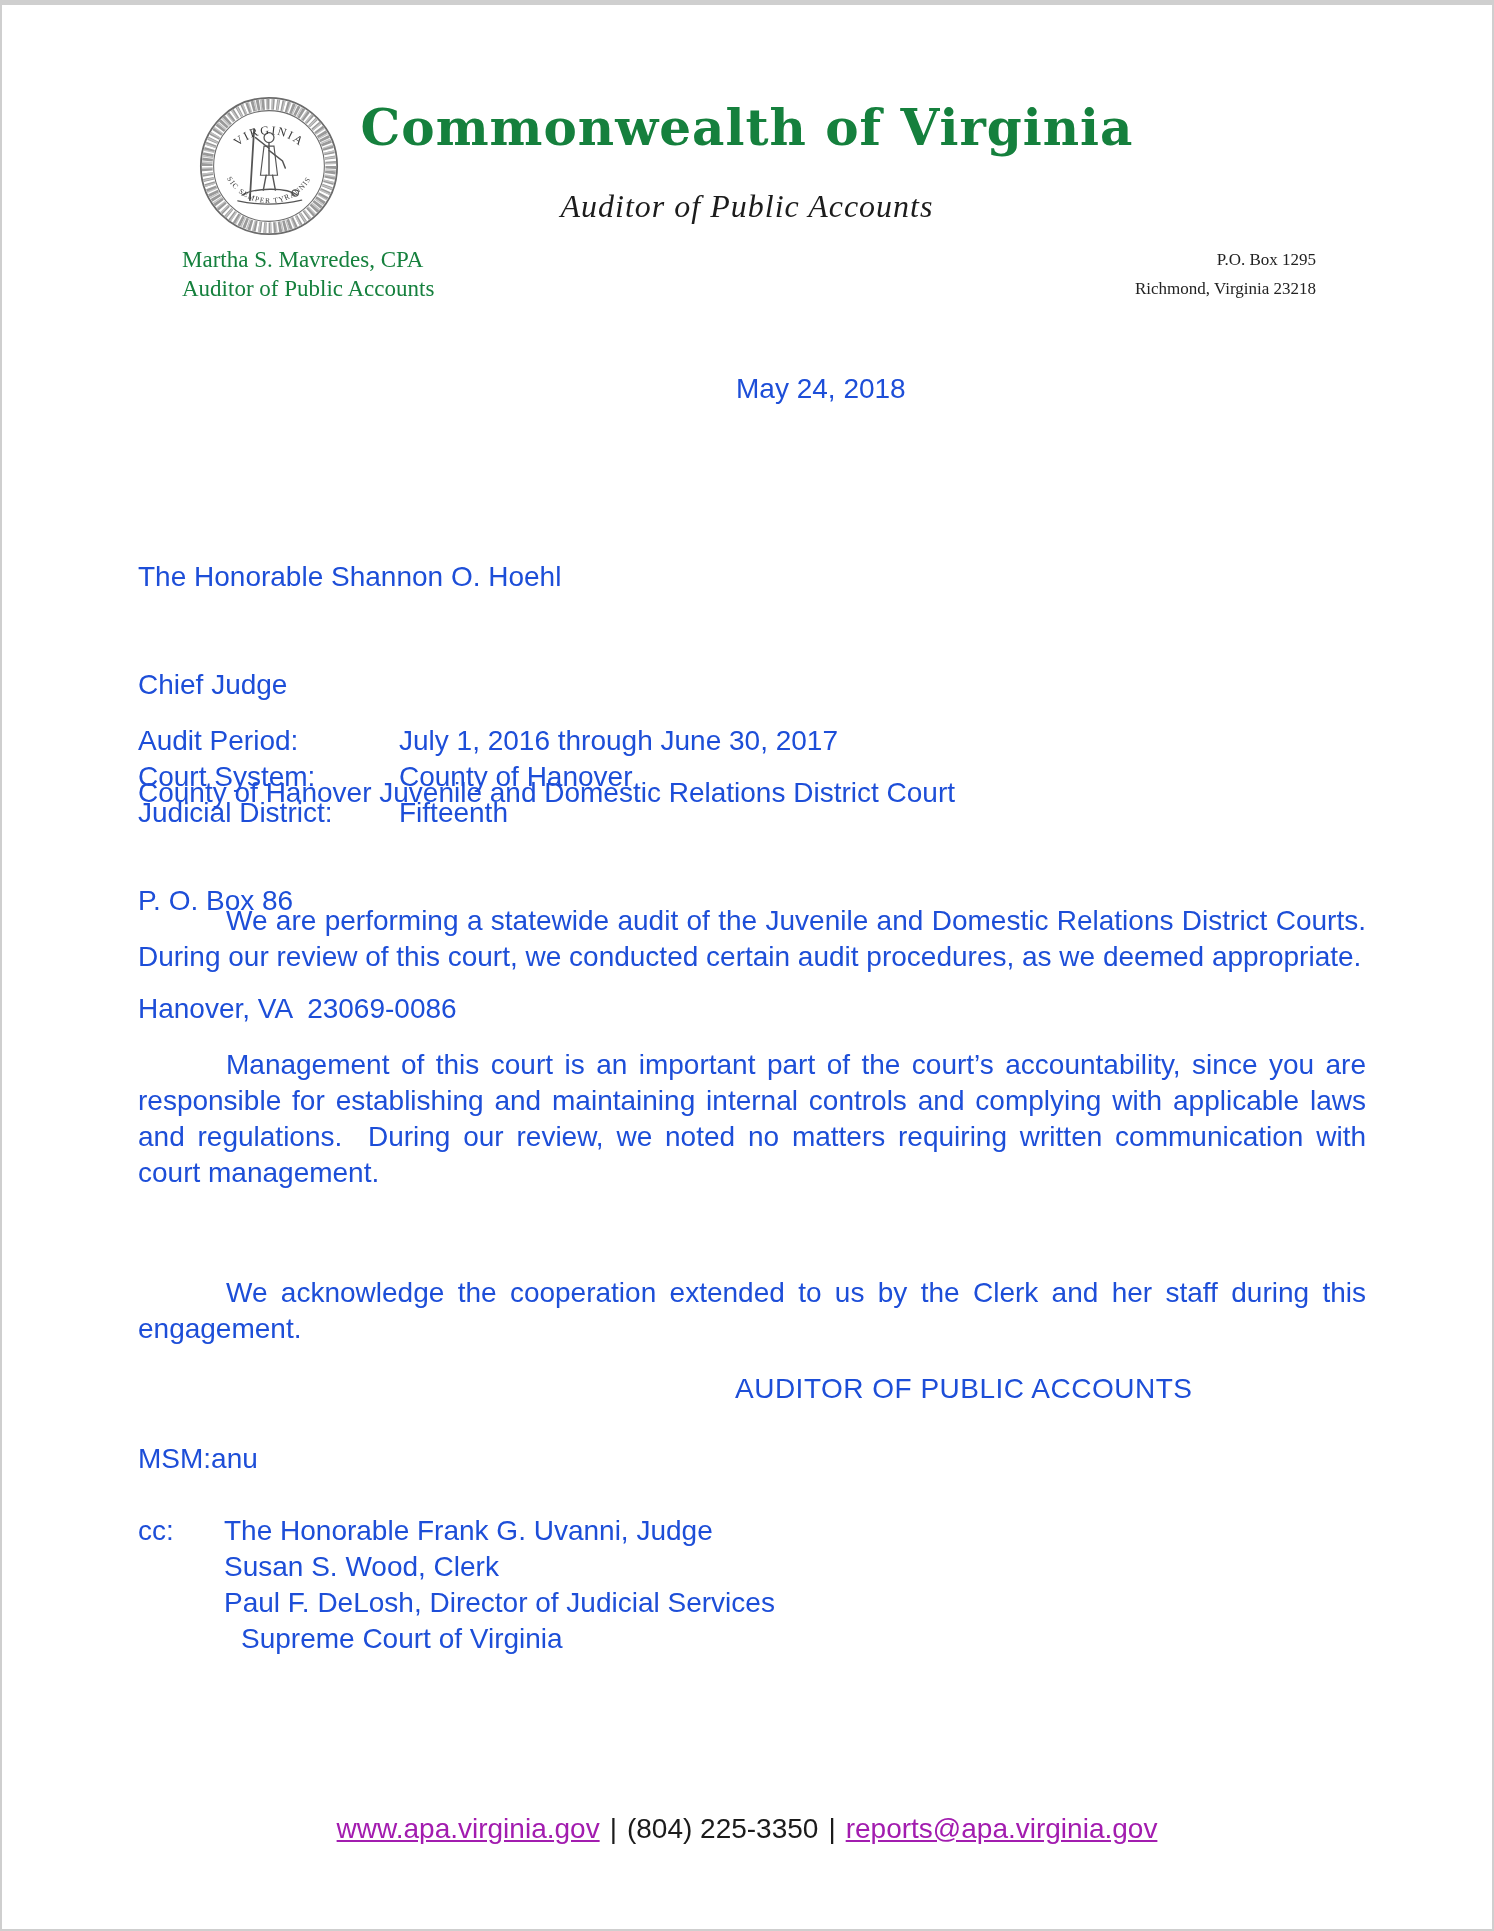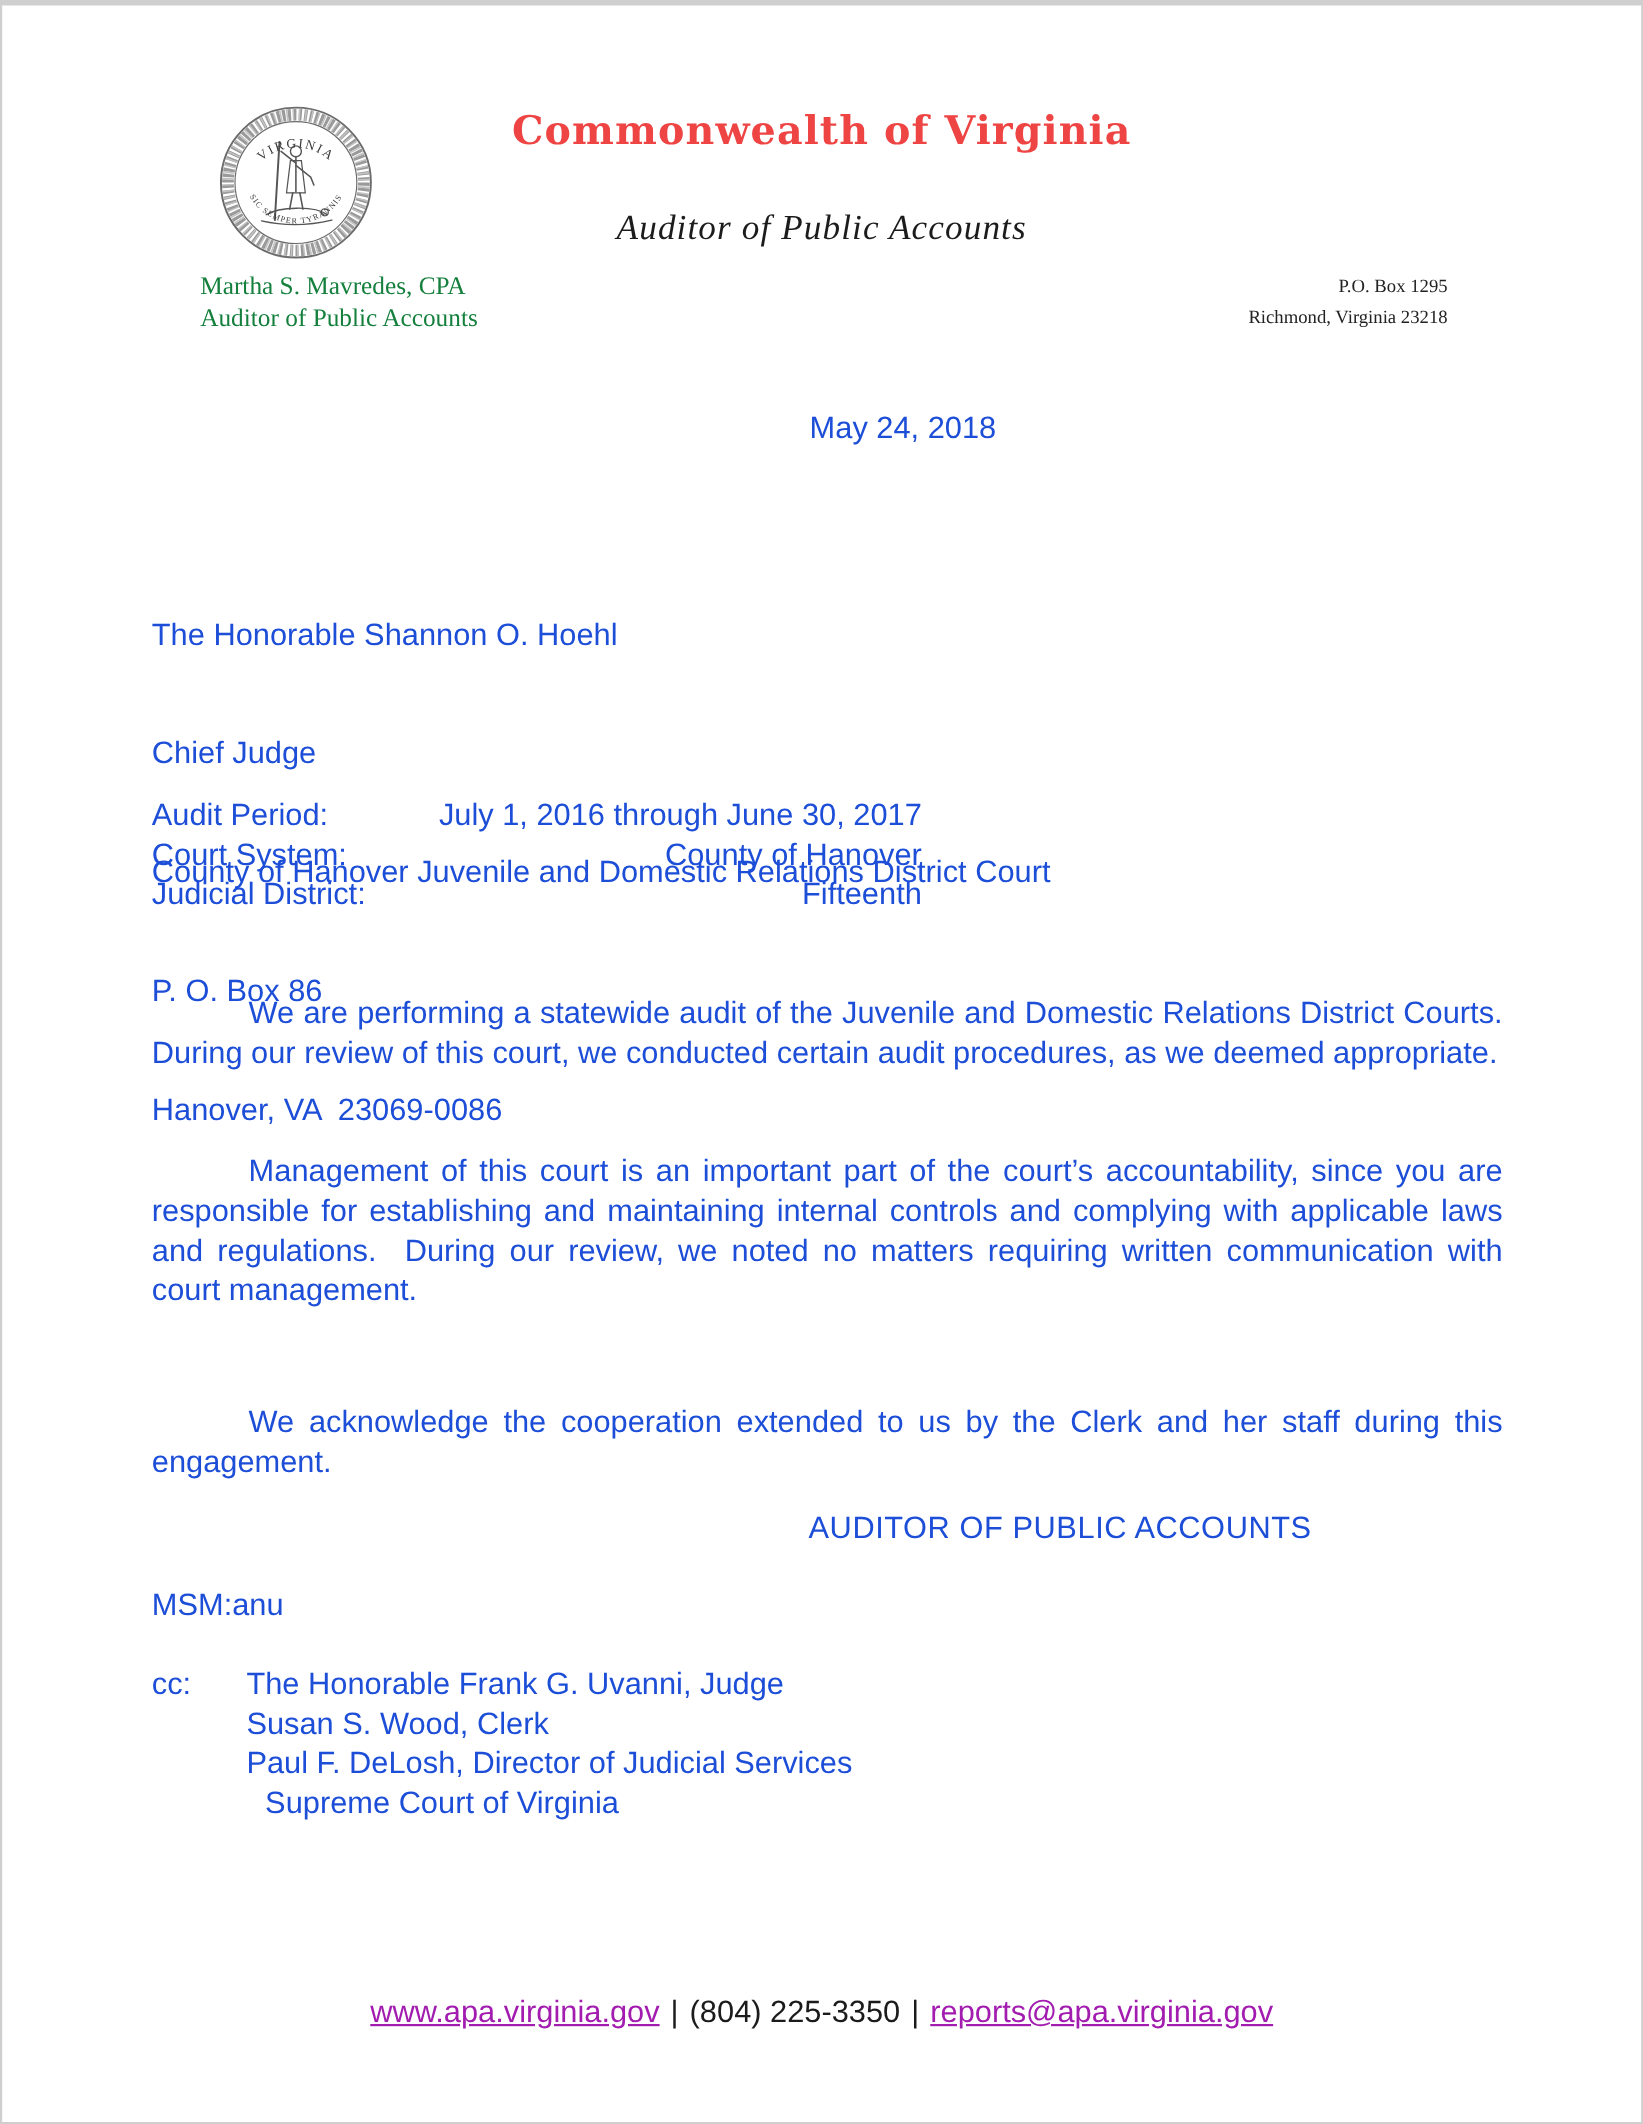--- a/index.html
+++ b/index.html
@@ -13,41 +13,41 @@
     font-family:"Liberation Sans",sans-serif;
     color:#1b1b1b;
     overflow:hidden;
   }
   .abs{position:absolute;}
   
   .seal{left:196px;top:90px;width:142px;height:142px;}
   .org-title{
     left:0;right:0;top:93px;text-align:center;
     font-family:"DejaVu Serif",serif;font-weight:700;
-    font-size:36px;color:#ef4444;letter-spacing:1px;
+    font-size:50px;color:#15803d;letter-spacing:1px;
   }
   .org-subtitle{
     left:0;right:0;top:183px;text-align:center;
     font-family:"Liberation Serif",serif;font-style:italic;
     font-size:32px;color:#1c1c1c;letter-spacing:1px;
   }
   .official-block{
     left:180px;top:240px;
     font-family:"Liberation Serif",serif;font-size:23px;line-height:29px;color:#15803d;
   }
   .po-block{
     right:176px;top:240px;text-align:right;
     font-family:"Liberation Serif",serif;font-size:17px;line-height:29px;color:#222;
   }
   
   .body-text{font-size:28px;line-height:36px;color:#1d4ed8;}
   .date-line{left:734px;top:366px;}
   .recipient{left:136px;top:482px;white-space:pre-wrap;}
   .audit-info{left:136px;top:718px;}
-  .audit-row{display:flex;justify-content:space-between;}
+  .audit-row{display:flex;}
   .audit-label{width:261px;flex:0 0 261px;}
   .paragraphs{left:136px;top:898px;width:1228px;}
   .para{
     text-align:justify;text-indent:88px;white-space:pre-wrap;
     margin:0 0 36px 0;
   }
   .para.p2{margin-bottom:48px;}
   .para.p3{margin-bottom:16px;}
   .sig-line{left:733px;top:1366px;letter-spacing:0.5px;}
   .typist-line{left:136px;top:1436px;}

